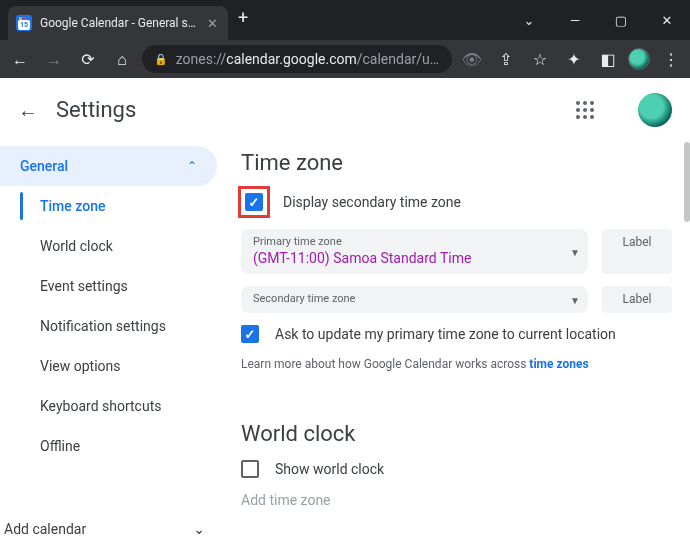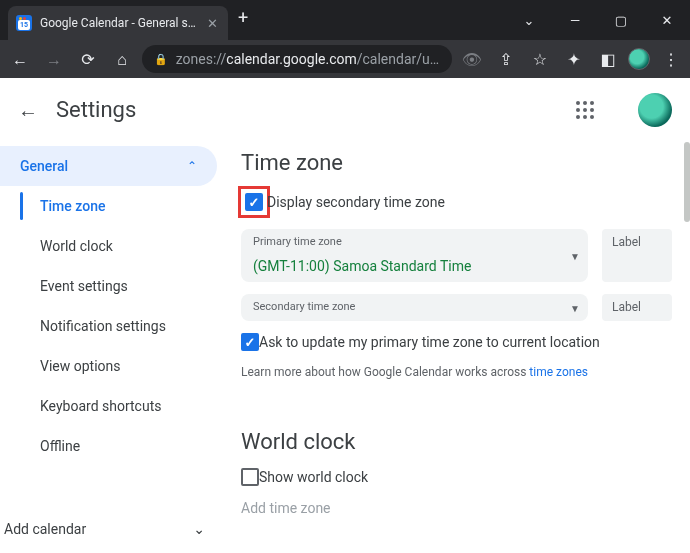--- a/index.html
+++ b/index.html
@@ -183,21 +183,21 @@
     position:absolute;
     bottom:4px; left:4px; right:20px;
     height:40px;
     display:flex;align-items:center;justify-content:space-between;
     font-size:14px;color:#3c4043;
   }
 
   
   .main{ flex:1; padding: 0 18px 0 10px; overflow:hidden; position:relative;}
   .sect-title{ font-size:22px; color:#3c4043; margin: 8px 0 14px 6px; }
-  .row{ display:flex; align-items:center; margin: 0 0 14px 6px;}
+  .row{ display:flex; align-items:center; gap:16px; margin: 0 0 14px 6px;}
   .cb{
     width:18px;height:18px;border:2px solid #1a73e8;border-radius:2px;
     display:flex;align-items:center;justify-content:center;
     background:#1a73e8;color:#fff;font-size:13px;line-height:1;
   }
   .cb.unchecked{ background:#fff; border-color:#5f6368;}
   .cb.unchecked::after{content:"";}
   .cb.checked::after{content:"✓"; font-weight:bold;}
   .highlight{
     outline:3px solid #e53935;
@@ -207,33 +207,34 @@
   .lbl{ font-size:14px; color:#3c4043;}
   .tzrow{ display:flex; gap:14px; margin:0 0 12px 6px;}
   .tzbox{
     flex:1;
     background:#f1f3f4;
     border-radius:8px;
     padding:6px 28px 8px 12px;
     position:relative;
   }
   .tzbox .small{ font-size:11px; color:#5f6368; }
-  .tzbox .val{ font-size:14px; color:#15803d; margin-top:10px;}
+  .tzbox .val{ font-size:14px; color:#a21caf; margin-top:2px;}
   .tzbox .dd{
     position:absolute; right:8px; top:50%; transform:translateY(-50%);
     color:#5f6368;font-size:10px;
   }
   .labelbox{
     width:70px;
     background:#f1f3f4;border-radius:4px;
     font-size:12px;color:#5f6368;
     padding:6px 10px;
+    text-align:center;
   }
   .info{ font-size:12px;color:#5f6368; margin:10px 0 0 6px;}
-  .info a{ color:#1a73e8; text-decoration:none;}
+  .info a{ color:#1a73e8; text-decoration:none;font-weight:bold;}
   .wc-title{ font-size:22px; color:#3c4043; margin:50px 0 14px 6px;}
   .addtz{ font-size:14px;color:#9aa0a6; margin:14px 0 0 6px;}
   .thinscroll{
     position:absolute; right:0; top:0; width:6px; height:80px;
     background:#c4c7c5; border-radius:3px;
   }
 </style>
 </head>
 <body>
 

